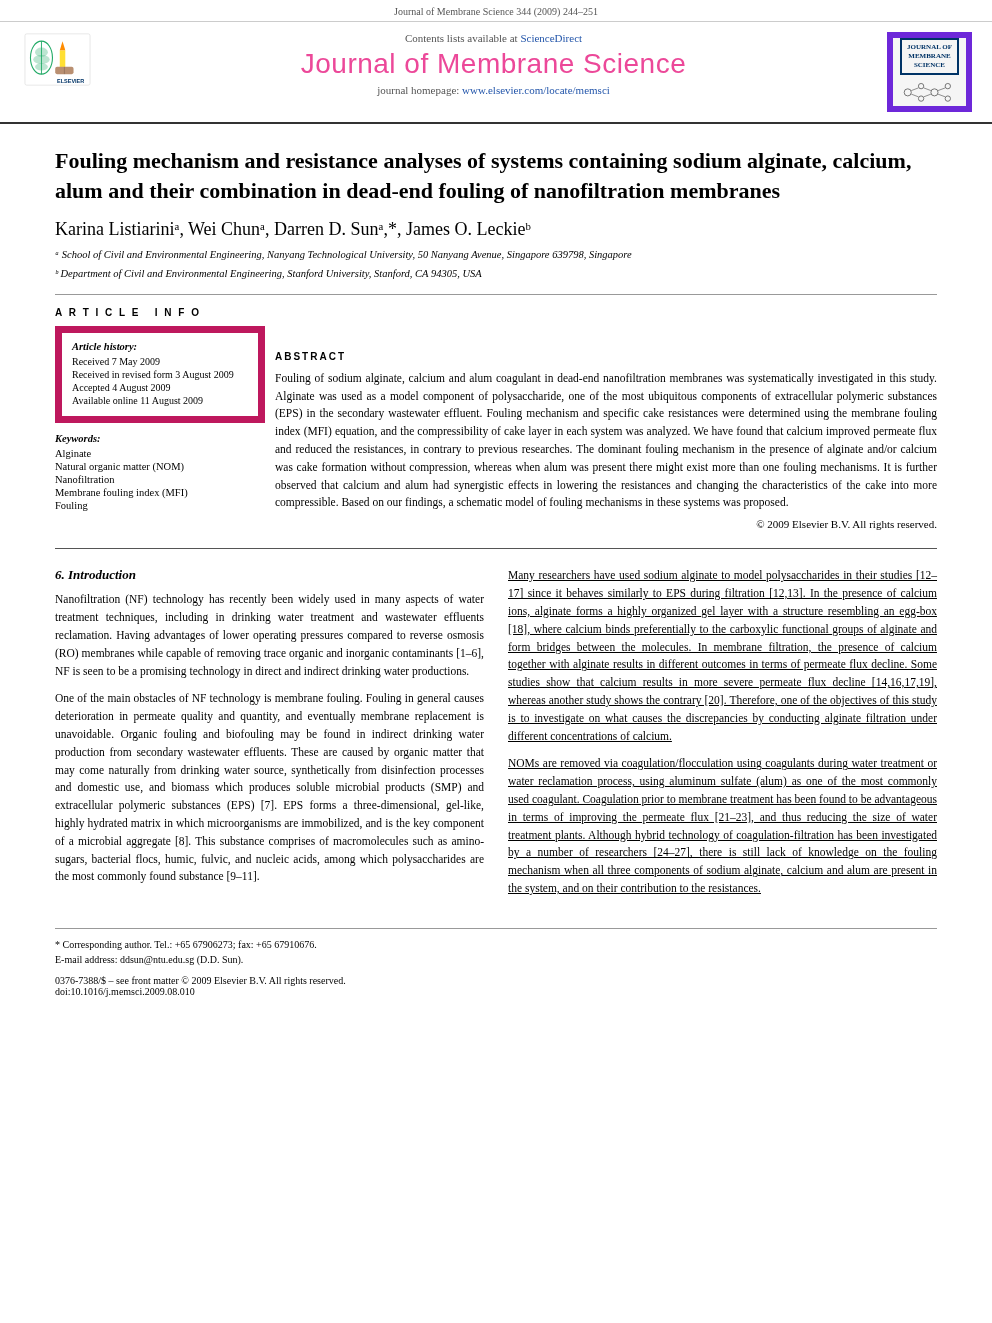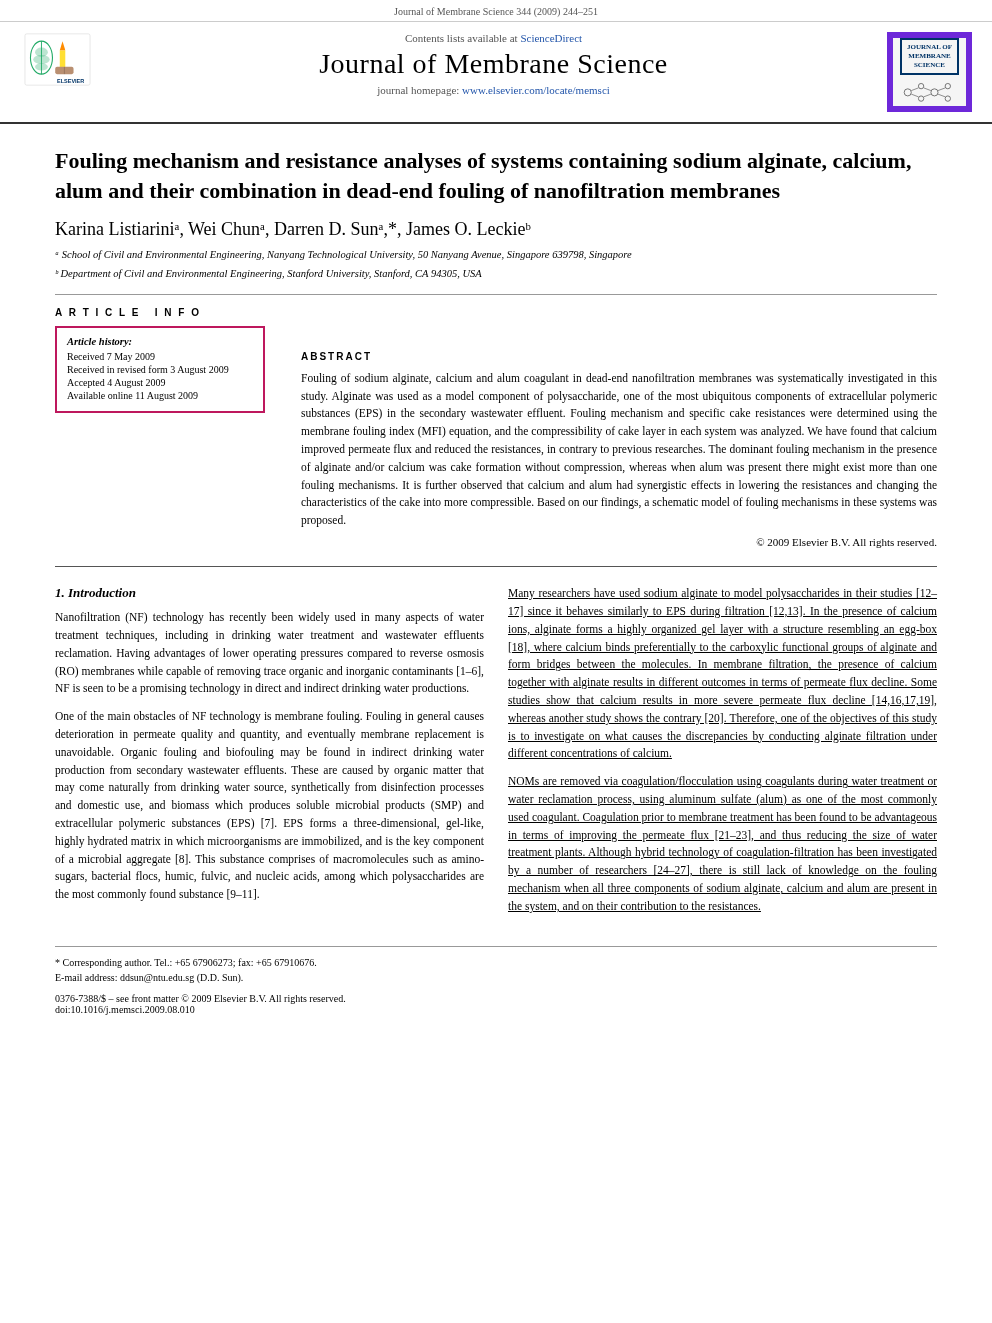--- a/index.html
+++ b/index.html
@@ -38,22 +38,22 @@
       color: #555;
       margin-bottom: 4px;
     }
     .contents-line a {
       color: #2255aa;
       text-decoration: none;
     }
     .journal-title-main {
       font-size: 28px;
       font-weight: normal;
-      font-family: Liberation Serif, serif;
-      color: #000000;
+      font-family: Liberation Sans, sans-serif;
+      color: #ec4899;
       letter-spacing: 0.5px;
     }
     .journal-homepage {
       font-size: 11px;
       color: #555;
       margin-top: 4px;
     }
     .journal-homepage a {
       color: #2255aa;
       text-decoration: none;
@@ -111,21 +111,21 @@
     }
 
     .divider-line {
       border: none;
       border-top: 1px solid #999;
       margin: 12px 0;
     }
 
     .two-col {
       display: flex;
-      gap: 36px;
+      gap: 10px;
       margin-top: 10px;
     }
     .left-col {
       width: 210px;
       flex-shrink: 0;
     }
     .right-col {
       flex: 1;
       margin-top: 44px;
     }
@@ -134,21 +134,21 @@
       font-size: 10px;
       font-family: Arial, sans-serif;
       letter-spacing: 2px;
       text-transform: uppercase;
       font-weight: bold;
       color: #000;
       margin-bottom: 8px;
     }
 
     .article-info-box {
-      border: 2px solid #be185d;
+      border: 7px solid #be185d;
       padding: 8px 10px;
       font-size: 10.5px;
       margin-bottom: 10px;
     }
     .article-info-box .info-label {
       font-style: italic;
       font-weight: bold;
       margin-bottom: 4px;
       font-size: 10.5px;
     }
@@ -313,33 +313,41 @@
   <div class="two-col">
     <div class="left-col">
       <div class="section-header">A R T I C L E &nbsp; I N F O</div>
       <div class="article-info-box">
         <div class="info-label">Article history:</div>
         <div class="info-row">Received 7 May 2009</div>
         <div class="info-row">Received in revised form 3 August 2009</div>
         <div class="info-row">Accepted 4 August 2009</div>
         <div class="info-row">Available online 11 August 2009</div>
       </div>
+      <div class="keywords-section">
+        <div class="keywords-label">Keywords:</div>
+        <div class="keyword-item">Alginate</div>
+        <div class="keyword-item">Natural organic matter (NOM)</div>
+        <div class="keyword-item">Nanofiltration</div>
+        <div class="keyword-item">Membrane fouling index (MFI)</div>
+        <div class="keyword-item">Fouling</div>
+      </div>
     </div>
     <div class="right-col">
       <div class="section-header">ABSTRACT</div>
       <div class="abstract-text">Fouling of sodium alginate, calcium and alum coagulant in dead-end nanofiltration membranes was systematically investigated in this study. Alginate was used as a model component of polysaccharide, one of the most ubiquitous components of extracellular polymeric substances (EPS) in the secondary wastewater effluent. Fouling mechanism and specific cake resistances were determined using the membrane fouling index (MFI) equation, and the compressibility of cake layer in each system was analyzed. We have found that calcium improved permeate flux and reduced the resistances, in contrary to previous researches. The dominant fouling mechanism in the presence of alginate and/or calcium was cake formation without compression, whereas when alum was present there might exist more than one fouling mechanisms. It is further observed that calcium and alum had synergistic effects in lowering the resistances and changing the characteristics of the cake into more compressible. Based on our findings, a schematic model of fouling mechanisms in these systems was proposed.</div>
       <div class="copyright-line">© 2009 Elsevier B.V. All rights reserved.</div>
     </div>
   </div>
 
   <hr class="body-divider">
 
   <div class="body-two-col">
     <div class="body-left">
-      <div class="section-title">1.  Introduction</div>
+      <div class="section-title">6.  Introduction</div>
       <p class="body-text">Nanofiltration (NF) technology has recently been widely used in many aspects of water treatment techniques, including in drinking water treatment and wastewater effluents reclamation. Having advantages of lower operating pressures compared to reverse osmosis (RO) membranes while capable of removing trace organic and inorganic contaminants [1–6], NF is seen to be a promising technology in direct and indirect drinking water productions.</p>
       <p class="body-text">One of the main obstacles of NF technology is membrane fouling. Fouling in general causes deterioration in permeate quality and quantity, and eventually membrane replacement is unavoidable. Organic fouling and biofouling may be found in indirect drinking water production from secondary wastewater effluents. These are caused by organic matter that may come naturally from drinking water source, synthetically from disinfection processes and domestic use, and biomass which produces soluble microbial products (SMP) and extracellular polymeric substances (EPS) [7]. EPS forms a three-dimensional, gel-like, highly hydrated matrix in which microorganisms are immobilized, and is the key component of a microbial aggregate [8]. This substance comprises of macromolecules such as amino-sugars, bacterial flocs, humic, fulvic, and nucleic acids, among which polysaccharides are the most commonly found substance [9–11].</p>
     </div>
     <div class="body-right">
       <p class="body-text">Many researchers have used sodium alginate to model polysaccharides in their studies [12–17] since it behaves similarly to EPS during filtration [12,13]. In the presence of calcium ions, alginate forms a highly organized gel layer with a structure resembling an egg-box [18], where calcium binds preferentially to the carboxylic functional groups of alginate and form bridges between the molecules. In membrane filtration, the presence of calcium together with alginate results in different outcomes in terms of permeate flux decline. Some studies show that calcium results in more severe permeate flux decline [14,16,17,19], whereas another study shows the contrary [20]. Therefore, one of the objectives of this study is to investigate on what causes the discrepancies by conducting alginate filtration under different concentrations of calcium.</p>
       <p class="body-text">NOMs are removed via coagulation/flocculation using coagulants during water treatment or water reclamation process, using aluminum sulfate (alum) as one of the most commonly used coagulant. Coagulation prior to membrane treatment has been found to be advantageous in terms of improving the permeate flux [21–23], and thus reducing the size of water treatment plants. Although hybrid technology of coagulation-filtration has been investigated by a number of researchers [24–27], there is still lack of knowledge on the fouling mechanism when all three components of sodium alginate, calcium and alum are present in the system, and on their contribution to the resistances.</p>
     </div>
   </div>
 
   <div class="footnote-section">

